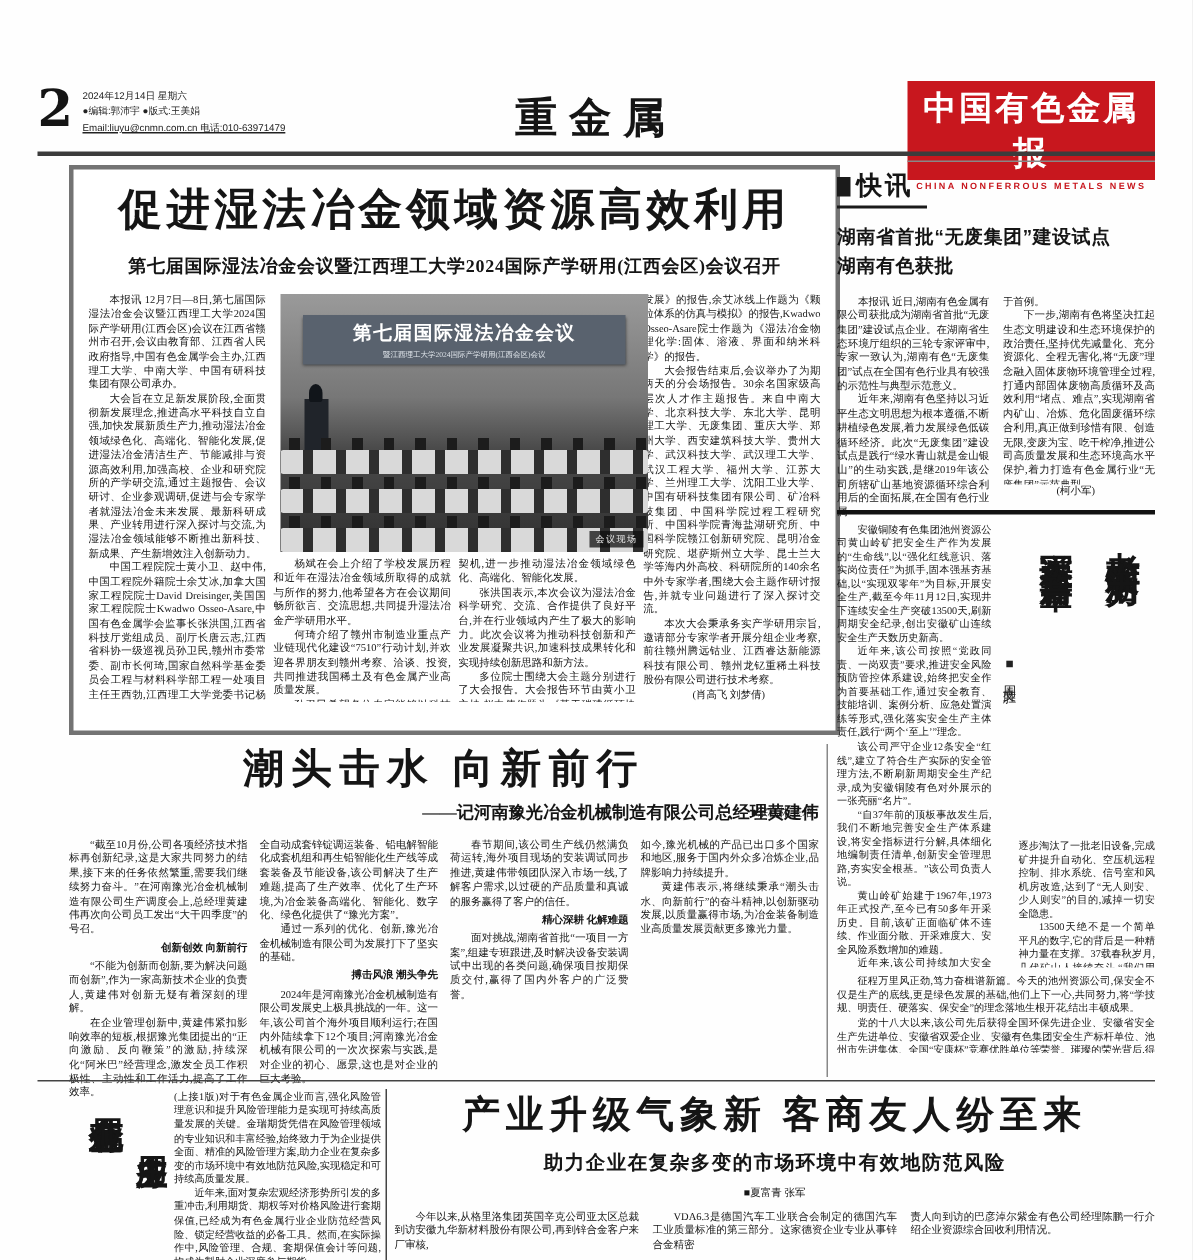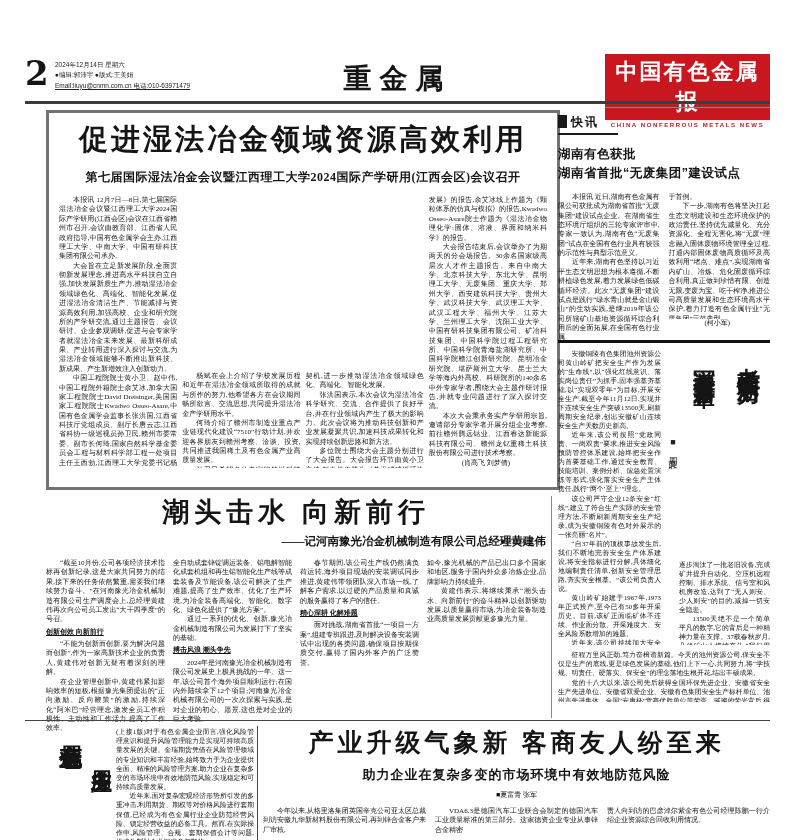--- a/index.html
+++ b/index.html
@@ -23,21 +23,21 @@
   
   .main-box{position:absolute;left:46px;top:110px;width:514px;height:380px;box-sizing:border-box;
         border:3px solid #737373;background:#fff;padding:4px 10px;}
   .main-headline{text-align:center;font-size:29px;font-weight:900;letter-spacing:3px;margin-top:3px;}
   .main-subtitle{text-align:center;font-size:12px;font-weight:bold;margin-top:9px;letter-spacing:.5px;}
   .main-cols{display:flex;gap:5px;margin-top:10px;height:272px;position:relative;}
   .mcol{flex:1;font-size:7px;line-height:1.34;text-align:justify;overflow:hidden;}
   .mcol.under-photo{padding-top:176px;}
   .mcol p,.tcol p{margin:0;text-indent:2em;}
   .mcol p.noindent,.tcol p.noindent{text-indent:0;}
-  .subhead{text-align:left;font-weight:bold;margin:3px 0;text-indent:0 !important;text-decoration:underline;}
+  .subhead{text-align:right;font-weight:bold;margin:3px 0;text-indent:0 !important;}
   .col-flex{display:flex;flex-direction:column;}
   .col-flex .col-body{flex:1;overflow:hidden;}
   .author-line{text-align:center;font-size:7px;padding-right:4px;}
 
   
   .photo{position:absolute;left:128px;top:0px;width:245px;height:172px;overflow:hidden;
         background:linear-gradient(#9a9a9a 0%,#777 40%,#4a4a4a 60%,#303030 100%);}
   .photo-banner{margin:14px auto 0;width:86%;background:#59626e;color:#fff;text-align:center;
         padding:4px 2px 3px;box-shadow:0 1px 2px rgba(0,0,0,.5);}
   .photo-banner .b1{font-size:12.5px;font-weight:bold;letter-spacing:1px;}
@@ -48,21 +48,21 @@
         background:repeating-linear-gradient(90deg,transparent 0 6px,#1c1c1c 6px 13px,transparent 13px 21px);}
   .chair-row{position:absolute;left:0;width:100%;height:16px;border-radius:2px;
         background:repeating-linear-gradient(90deg,#d9d9d9 0 15px,#2e2e2e 15px 22px);}
   .photo-credit{position:absolute;right:3px;bottom:3px;background:rgba(15,15,15,.75);color:#eee;
         font-size:6px;padding:1px 4px;letter-spacing:1px;}
 
   
   .kx{position:absolute;left:558px;top:112px;width:212px;height:226px;}
   .kx-label{display:inline-block;border-bottom:2px solid #1a1a1a;padding-bottom:2px;min-width:60px;}
   .kx-square{display:inline-block;width:9px;height:13px;background:#1a1a1a;margin-right:4px;vertical-align:-2px;}
-  .kx-text{font-size:12px;font-weight:900;font-family:"Liberation Sans",sans-serif;letter-spacing:2px;}
+  .kx-text{font-size:17px;font-weight:900;font-family:"Liberation Sans",sans-serif;letter-spacing:2px;}
   .kx-headline{margin-top:10px;font-size:12.5px;font-weight:800;line-height:1.55;
         font-family:"Liberation Sans",sans-serif;letter-spacing:.5px;}
   .kx-cols{display:flex;gap:9px;margin-top:9px;height:136px;}
   .kx-col{flex:1;font-size:7px;line-height:1.34;text-align:justify;}
 
   
   .lk{position:absolute;left:558px;top:340px;width:212px;height:368px;box-sizing:border-box;
         border-top:3px solid #111;padding-top:6px;}
   .lk-top{display:flex;height:296px;}
   .lk-col1{width:103px;font-size:6.8px;line-height:1.33;text-align:justify;overflow:hidden;}
@@ -151,30 +151,45 @@
       <div class="mcol col-flex">
         <div class="col-body">
             <p class="noindent">发展》的报告,余艾冰线上作题为《颗粒体系的仿真与模拟》的报告,Kwadwo Osseo-Asare院士作题为《湿法冶金物理化学:固体、溶液、界面和纳米科学》的报告。</p>
             <p>大会报告结束后,会议举办了为期两天的分会场报告。30余名国家级高层次人才作主题报告。来自中南大学、北京科技大学、东北大学、昆明理工大学、无废集团、重庆大学、郑州大学、西安建筑科技大学、贵州大学、武汉科技大学、武汉理工大学、武汉工程大学、福州大学、江苏大学、兰州理工大学、沈阳工业大学、中国有研科技集团有限公司、矿冶科技集团、中国科学院过程工程研究所、中国科学院青海盐湖研究所、中国科学院赣江创新研究院、昆明冶金研究院、堪萨斯州立大学、昆士兰大学等海内外高校、科研院所的140余名中外专家学者,围绕大会主题作研讨报告,并就专业问题进行了深入探讨交流。</p>
             <p>本次大会秉承务实产学研用宗旨,邀请部分专家学者开展分组企业考察,前往赣州腾远钴业、江西睿达新能源科技有限公司、赣州龙钇重稀土科技股份有限公司进行技术考察。</p>
             <p>来自海内外各单位270余名中外专家学者围绕会议宗旨,深入研讨湿法冶金科研进展,共同推进产业研用水平切实提升。</p>
           </div>
         <div class="author-line">(肖高飞 刘梦倩)</div>
       </div>
 
+      <div class="photo">
+        <div class="photo-banner">
+          <div class="b1">第七届国际湿法冶金会议</div>
+          <div class="b2">暨江西理工大学2024国际产学研用(江西会区)会议</div>
+        </div>
+        <div class="photo-podium"></div>
+        <div class="photo-speaker"></div>
+        <div class="heads-row" style="top:96px;"></div>
+        <div class="chair-row" style="top:104px;"></div>
+        <div class="heads-row" style="top:122px;"></div>
+        <div class="chair-row" style="top:130px;"></div>
+        <div class="heads-row" style="top:148px;"></div>
+        <div class="chair-row" style="top:156px;"></div>
+        <div class="photo-credit">会议现场</div>
+      </div>
     </div>
   </div>
 
   <div class="kx">
     <div class="kx-label">
       <span class="kx-square"></span><span class="kx-text">快讯</span>
     </div>
     <div class="kx-headline">
+      <div>湖南省首批“无废集团”建设试点</div>
       <div>湖南有色获批</div>
-      <div>湖南省首批“无废集团”建设试点</div>
     </div>
     <div class="kx-cols">
       <div class="kx-col">
           <p>本报讯 近日,湖南有色金属有限公司获批成为湖南省首批“无废集团”建设试点企业。在湖南省生态环境厅组织的三轮专家评审中,专家一致认为,湖南有色“无废集团”试点在全国有色行业具有较强的示范性与典型示范意义。</p>
           <p>近年来,湖南有色坚持以习近平生态文明思想为根本遵循,不断耕植绿色发展,着力发展绿色低碳循环经济。此次“无废集团”建设试点是践行“绿水青山就是金山银山”的生动实践,是继2019年该公司所辖矿山基地资源循环综合利用后的全面拓展,在全国有色行业属</p>
         </div>
       <div class="kx-col col-flex">
         <div class="col-body">
             <p class="noindent">于首例。</p>
             <p>下一步,湖南有色将坚决扛起生态文明建设和生态环境保护的政治责任,坚持优先减量化、充分资源化、全程无害化,将“无废”理念融入固体废物环境管理全过程,打通内部固体废物高质循环及高效利用“堵点、难点”,实现湖南省内矿山、冶炼、危化固废循环综合利用,真正做到珍惜有限、创造无限,变废为宝、吃干榨净,推进公司高质量发展和生态环境高水平保护,着力打造有色金属行业“无废集团”示范典型。</p>

